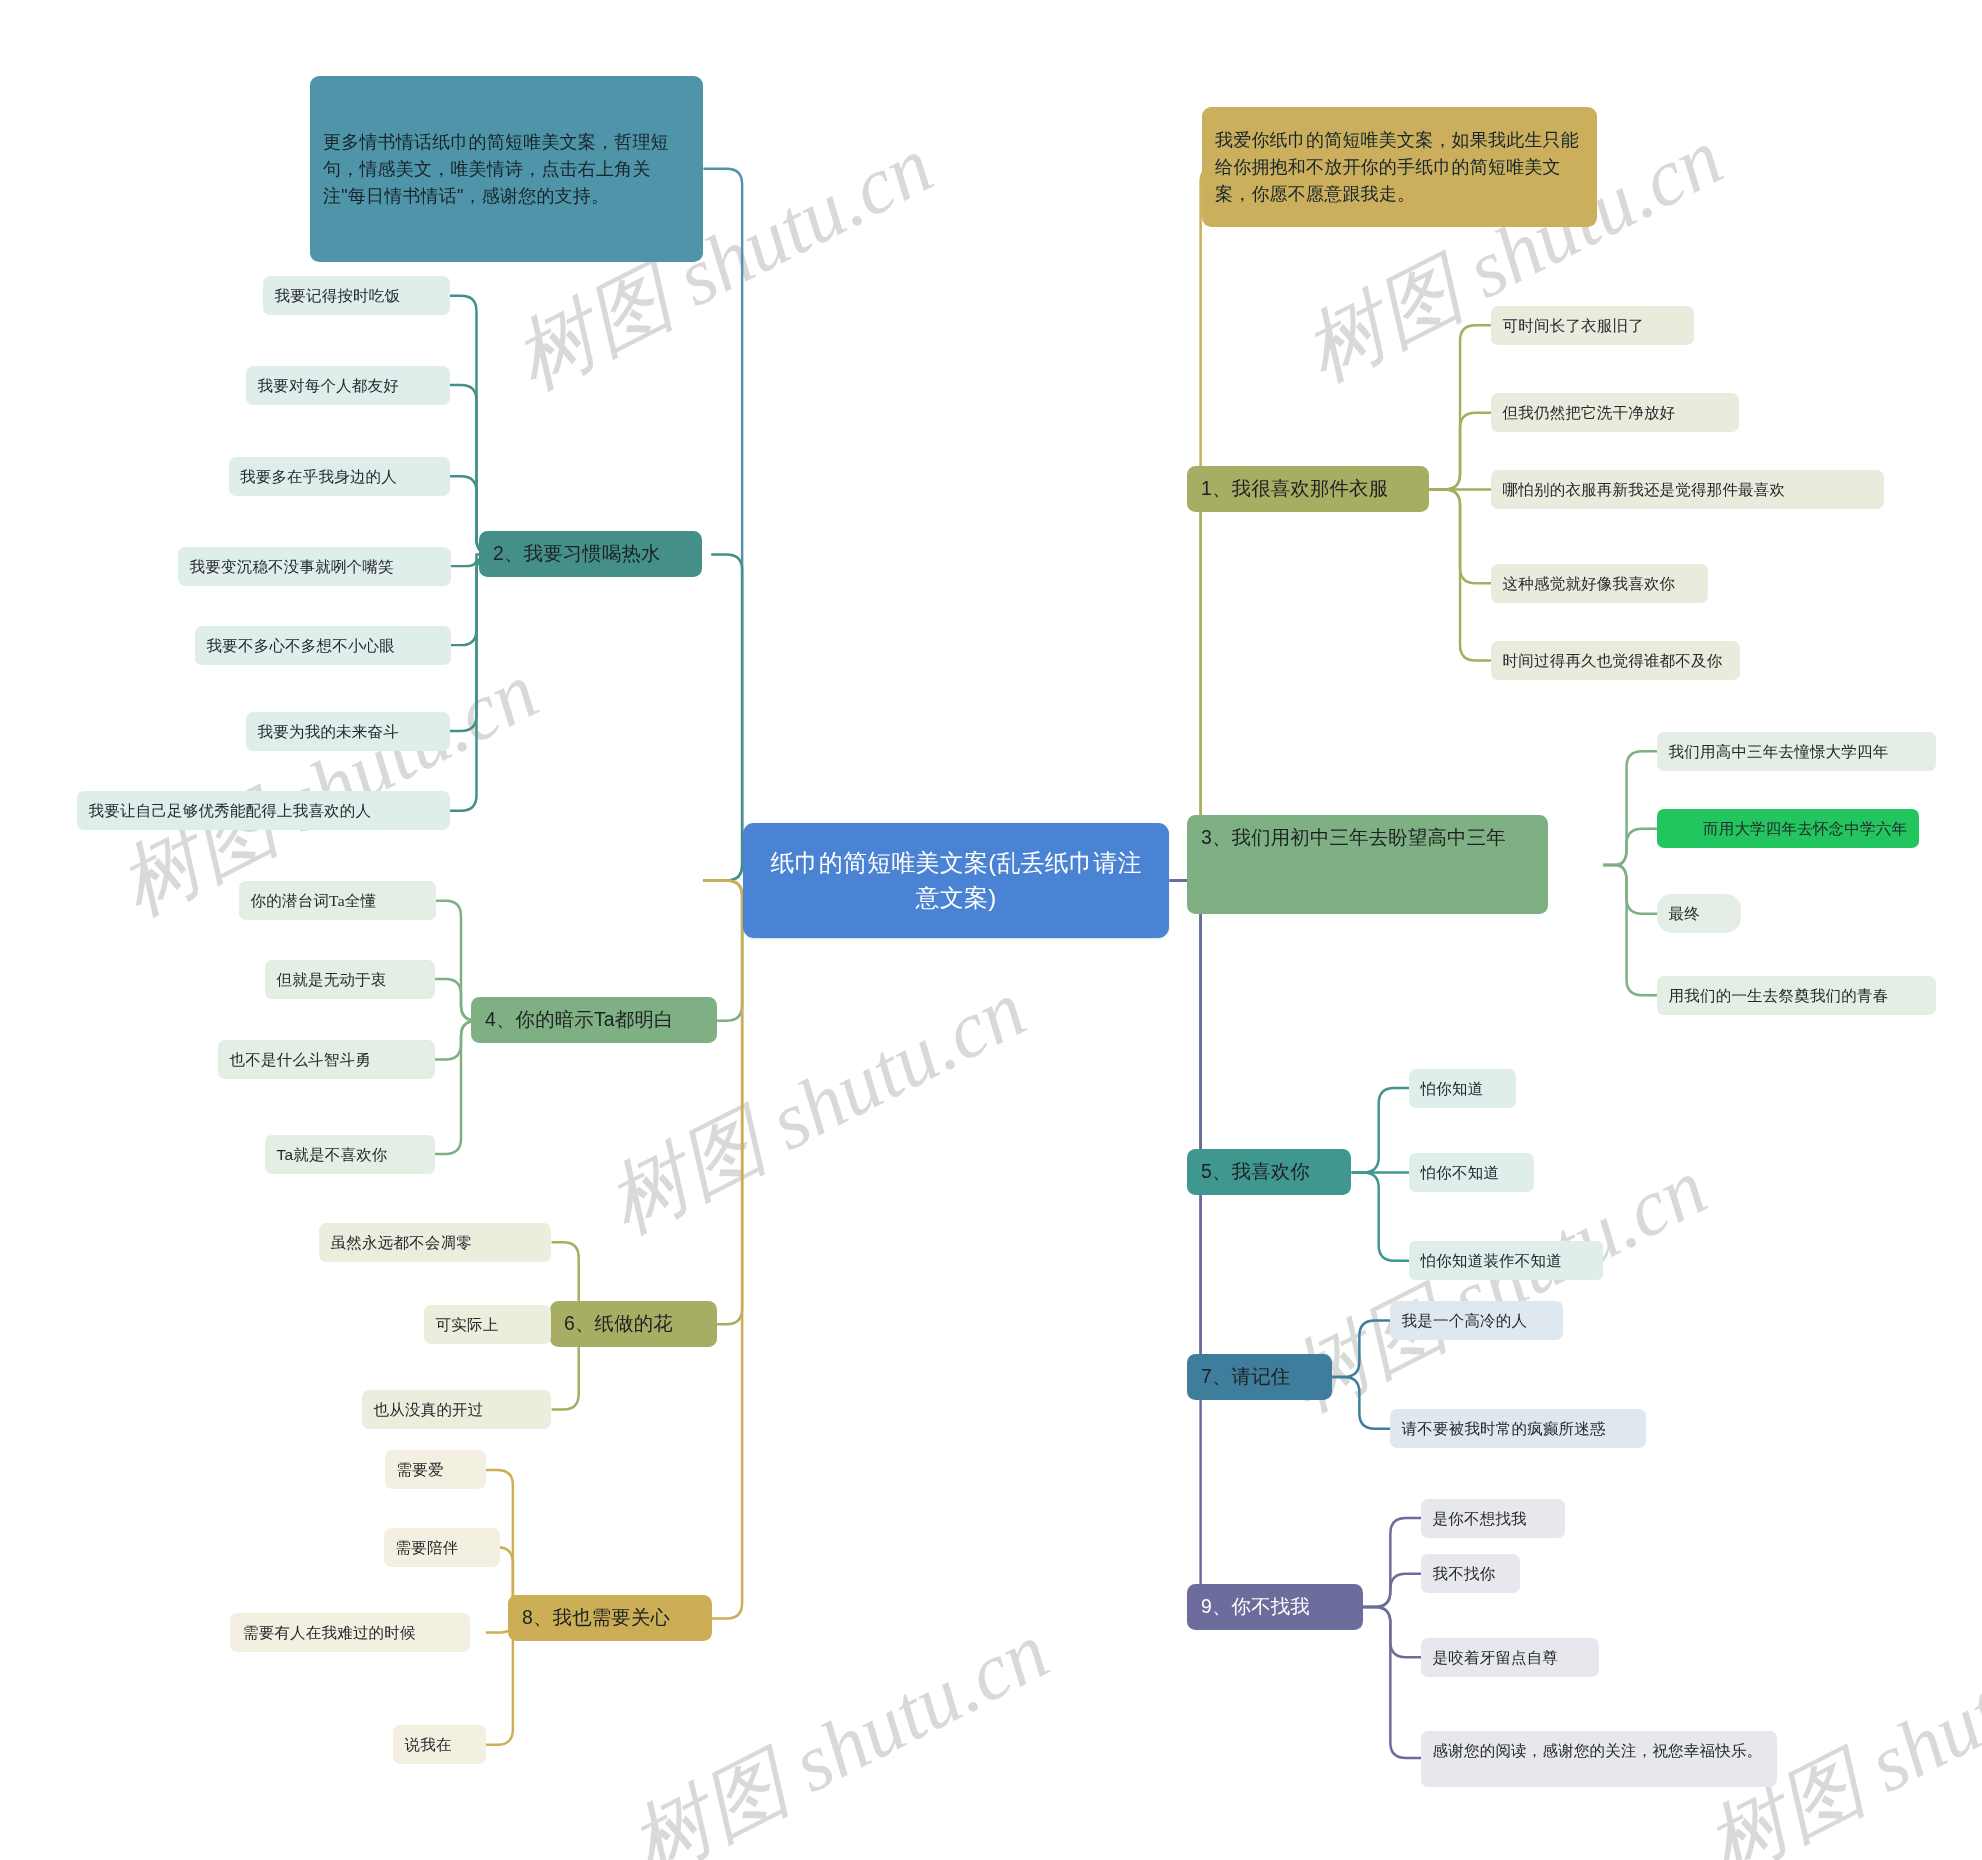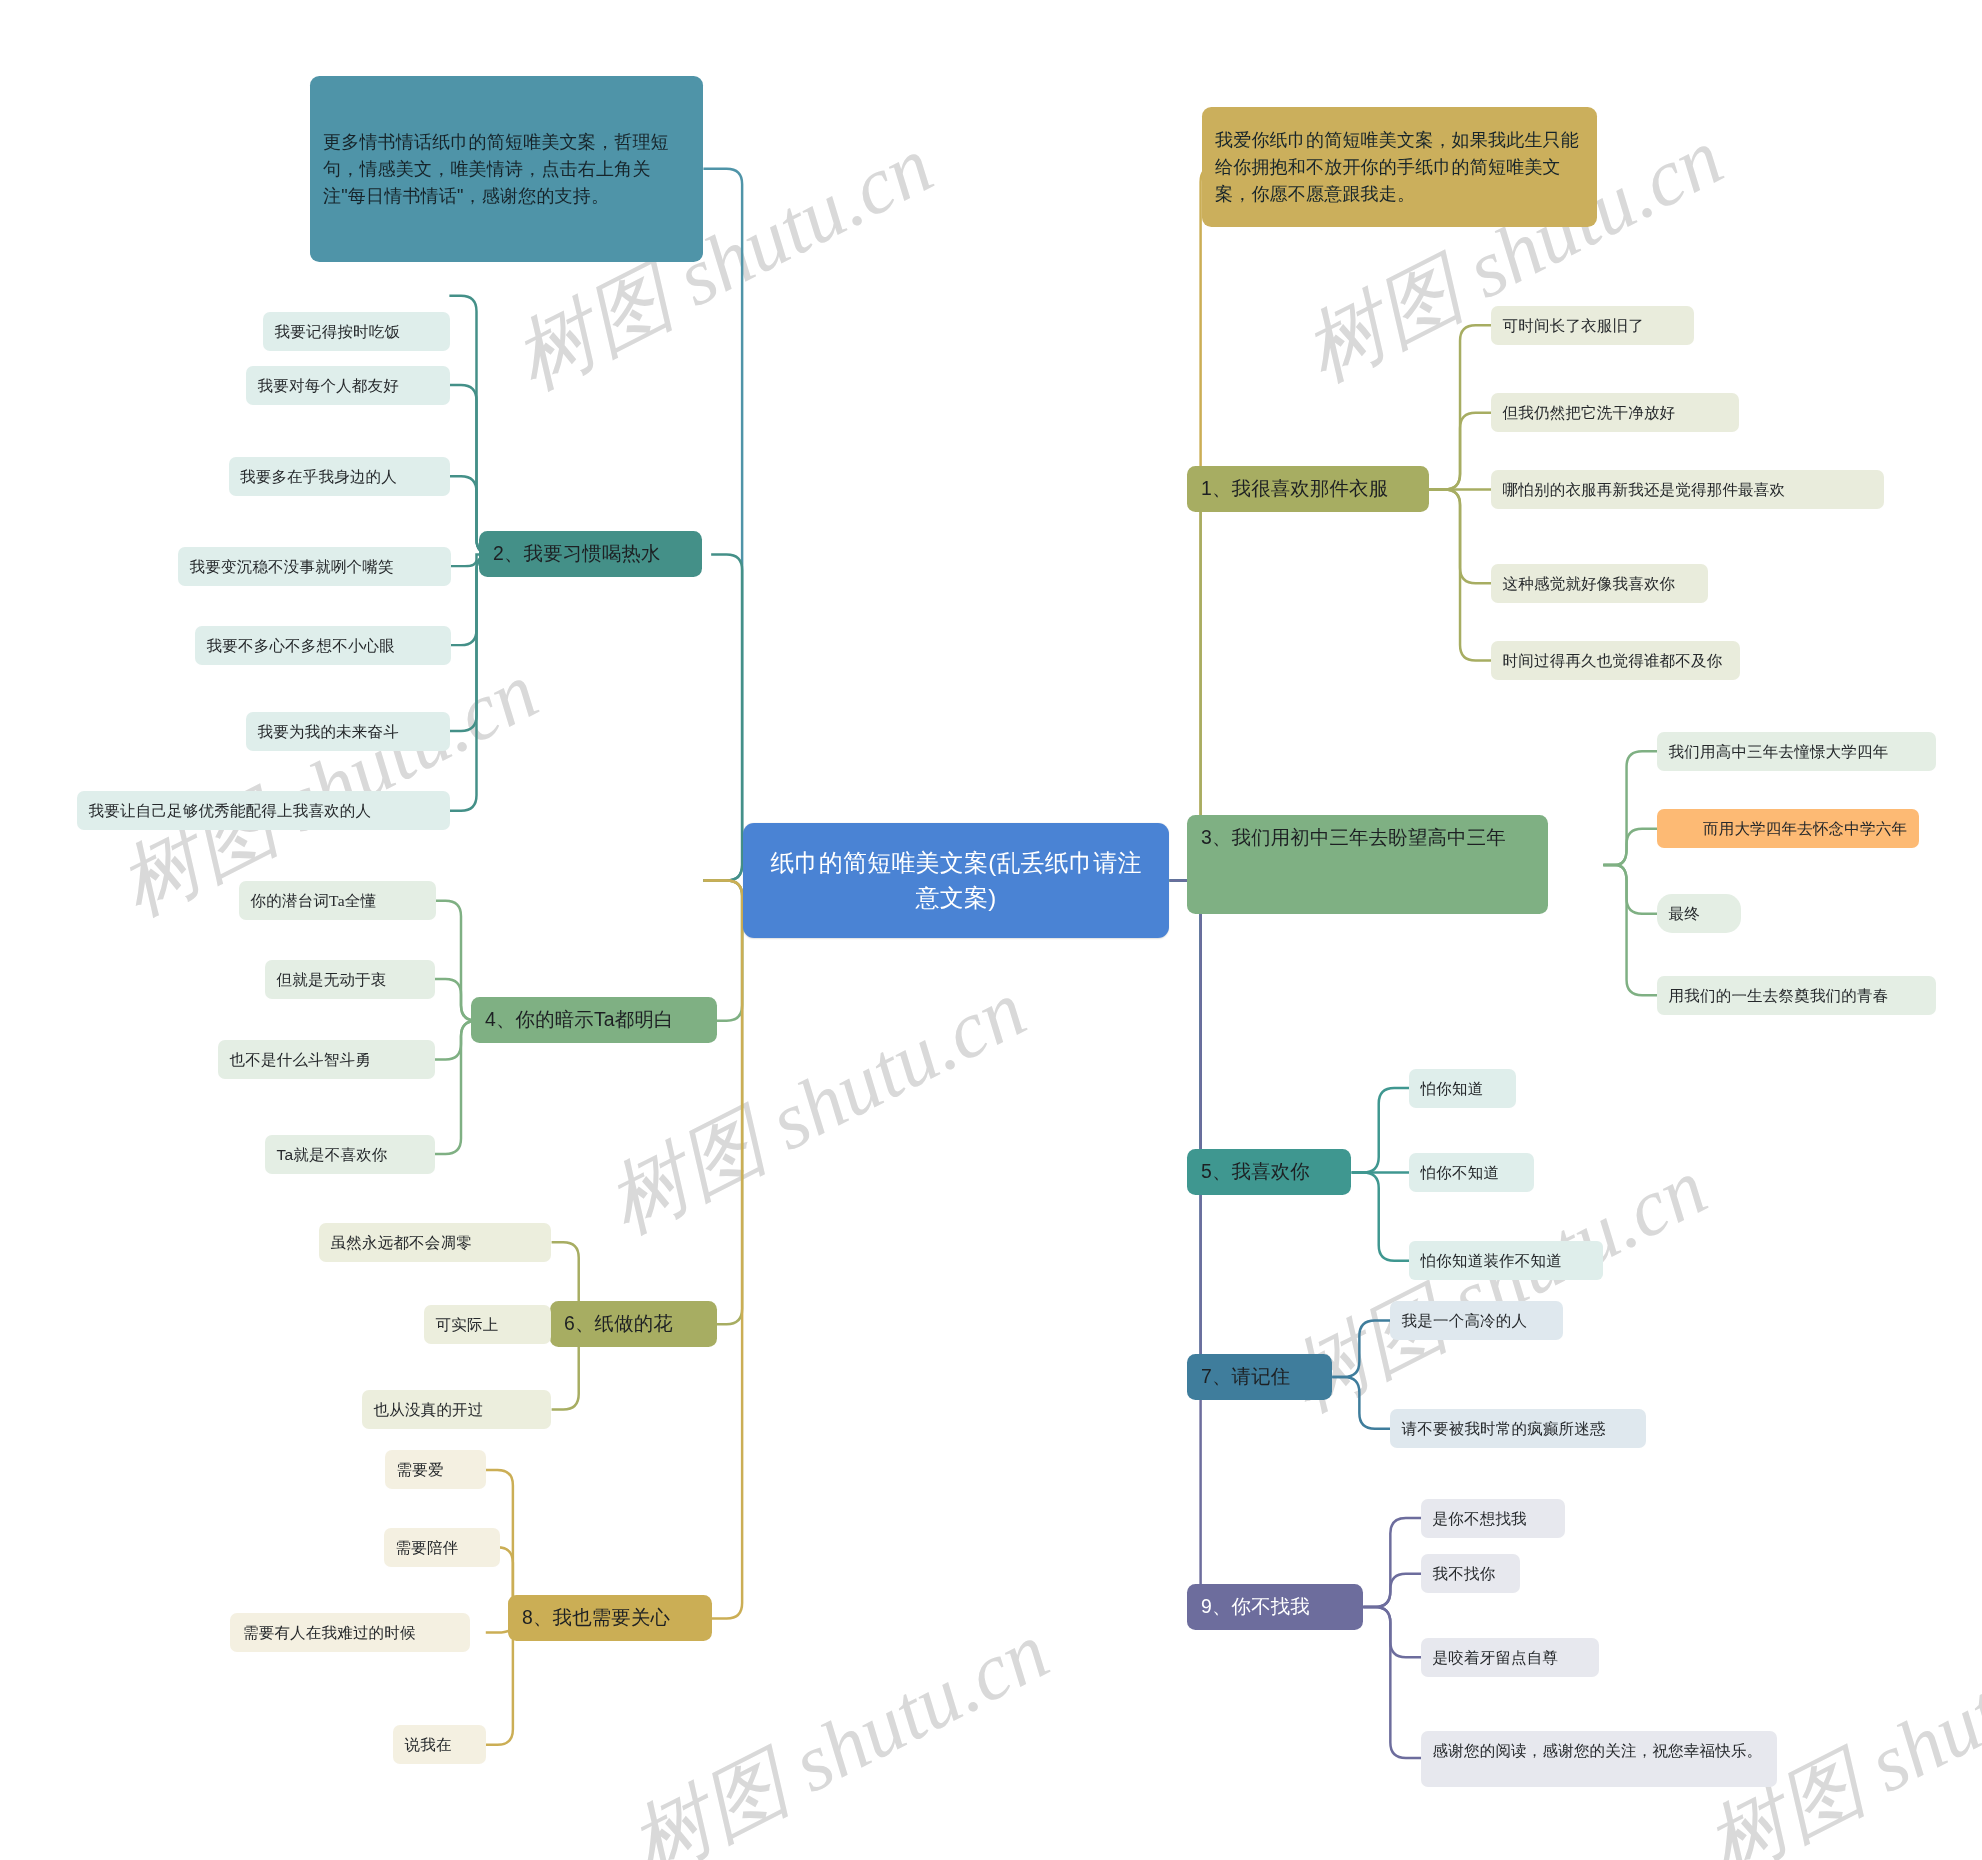--- a/index.html
+++ b/index.html
@@ -155,21 +155,21 @@
     <path d="M 1760,2075 L 1775,2075 Q 1795,2075 1795,2095 L 1795,2250 Q 1795,2270 1815,2270 L 1835,2270" stroke="#6d6d9d"></path>
   </svg>
 
   <div class="node center" style="left:743px;top:823px;width:426px;height:115px;">纸巾的简短唯美文案(乱丢纸巾请注意文案)</div>
 
   <div class="node note" style="left:310px;top:76px;width:393px;height:186px;background:#4f94a8;color:#16242a;">更多情书情话纸巾的简短唯美文案，哲理短句，情感美文，唯美情诗，点击右上角关注"每日情书情话"，感谢您的支持。</div>
 
   <div class="node note dark" style="left:1202px;top:107px;width:395px;height:120px;background:#cbaf5c;">我爱你纸巾的简短唯美文案，如果我此生只能给你拥抱和不放开你的手纸巾的简短唯美文案，你愿不愿意跟我走。</div>
 
   <div class="node branch" style="left:479px;top:531px;width:223px;height:46px;background:#449088;text-align:center;">2、我要习惯喝热水</div>
-  <div class="node leaf" style="left:263px;top:276px;width:187px;height:39px;background:#dfeeeb;margin-top:36px;">我要记得按时吃饭</div>
+  <div class="node leaf" style="left:263px;top:276px;width:187px;height:39px;background:#dfeeeb;">我要记得按时吃饭</div>
   <div class="node leaf" style="left:246px;top:366px;width:204px;height:39px;background:#dfeeeb;">我要对每个人都友好</div>
   <div class="node leaf" style="left:229px;top:457px;width:221px;height:39px;background:#dfeeeb;padding-left:11px;">我要多在乎我身边的人</div>
   <div class="node leaf" style="left:178px;top:547px;width:273px;height:39px;background:#dfeeeb;">我要变沉稳不没事就咧个嘴笑</div>
   <div class="node leaf" style="left:195px;top:626px;width:256px;height:39px;background:#dfeeeb;">我要不多心不多想不小心眼</div>
   <div class="node leaf" style="left:246px;top:712px;width:204px;height:39px;background:#dfeeeb;">我要为我的未来奋斗</div>
   <div class="node leaf" style="left:77px;top:791px;width:373px;height:39px;background:#dfeeeb;">我要让自己足够优秀能配得上我喜欢的人</div>
 
   <div class="node branch" style="left:471px;top:997px;width:246px;height:46px;background:#7fb083;">4、你的暗示Ta都明白</div>
   <div class="node leaf" style="left:239px;top:881px;width:197px;height:39px;background:#e4eee4;font-family:Liberation Serif, serif;">你的潜台词Ta全懂</div>
   <div class="node leaf" style="left:265px;top:960px;width:170px;height:39px;background:#e4eee4;">但就是无动于衷</div>
@@ -189,21 +189,21 @@
 
   <div class="node branch" style="left:1187px;top:466px;width:242px;height:46px;background:#a7ad62;">1、我很喜欢那件衣服</div>
   <div class="node leaf" style="left:1491px;top:306px;width:203px;height:39px;background:#e9ecdc;">可时间长了衣服旧了</div>
   <div class="node leaf" style="left:1491px;top:393px;width:248px;height:39px;background:#e9ecdc;">但我仍然把它洗干净放好</div>
   <div class="node leaf" style="left:1491px;top:470px;width:393px;height:39px;background:#e9ecdc;">哪怕别的衣服再新我还是觉得那件最喜欢</div>
   <div class="node leaf" style="left:1491px;top:564px;width:217px;height:39px;background:#e9ecdc;">这种感觉就好像我喜欢你</div>
   <div class="node leaf" style="left:1491px;top:641px;width:249px;height:39px;background:#e9ecdc;">时间过得再久也觉得谁都不及你</div>
 
   <div class="node branch" style="left:1187px;top:815px;width:361px;height:99px;background:#7fb083;align-items:flex-start;">3、我们用初中三年去盼望高中三年</div>
   <div class="node leaf" style="left:1657px;top:732px;width:279px;height:39px;background:#e4eee4;">我们用高中三年去憧憬大学四年</div>
-  <div class="node leaf" style="left:1657px;top:809px;width:262px;height:39px;background:#fdba74;padding-left:46px;">而用大学四年去怀念中学六年</div>
+  <div class="node leaf" style="left:1657px;top:809px;width:262px;height:39px;background:#22c55e;padding-left:46px;">而用大学四年去怀念中学六年</div>
   <div class="node leaf" style="left:1657px;top:894px;width:84px;height:39px;background:#e4eee4;border-radius:15px;">最终</div>
   <div class="node leaf" style="left:1657px;top:976px;width:279px;height:39px;background:#e4eee4;">用我们的一生去祭奠我们的青春</div>
 
   <div class="node branch" style="left:1187px;top:1149px;width:164px;height:46px;background:#3f9790;">5、我喜欢你</div>
   <div class="node leaf" style="left:1409px;top:1069px;width:107px;height:39px;background:#dfeeeb;">怕你知道</div>
   <div class="node leaf" style="left:1409px;top:1153px;width:125px;height:39px;background:#dfeeeb;">怕你不知道</div>
   <div class="node leaf" style="left:1409px;top:1241px;width:194px;height:39px;background:#dfeeeb;border-radius:6px;">怕你知道装作不知道</div>
 
   <div class="node branch" style="left:1187px;top:1354px;width:145px;height:46px;background:#3f7d9c;">7、请记住</div>
   <div class="node leaf" style="left:1390px;top:1301px;width:173px;height:39px;background:#dfe8ee;">我是一个高冷的人</div>

